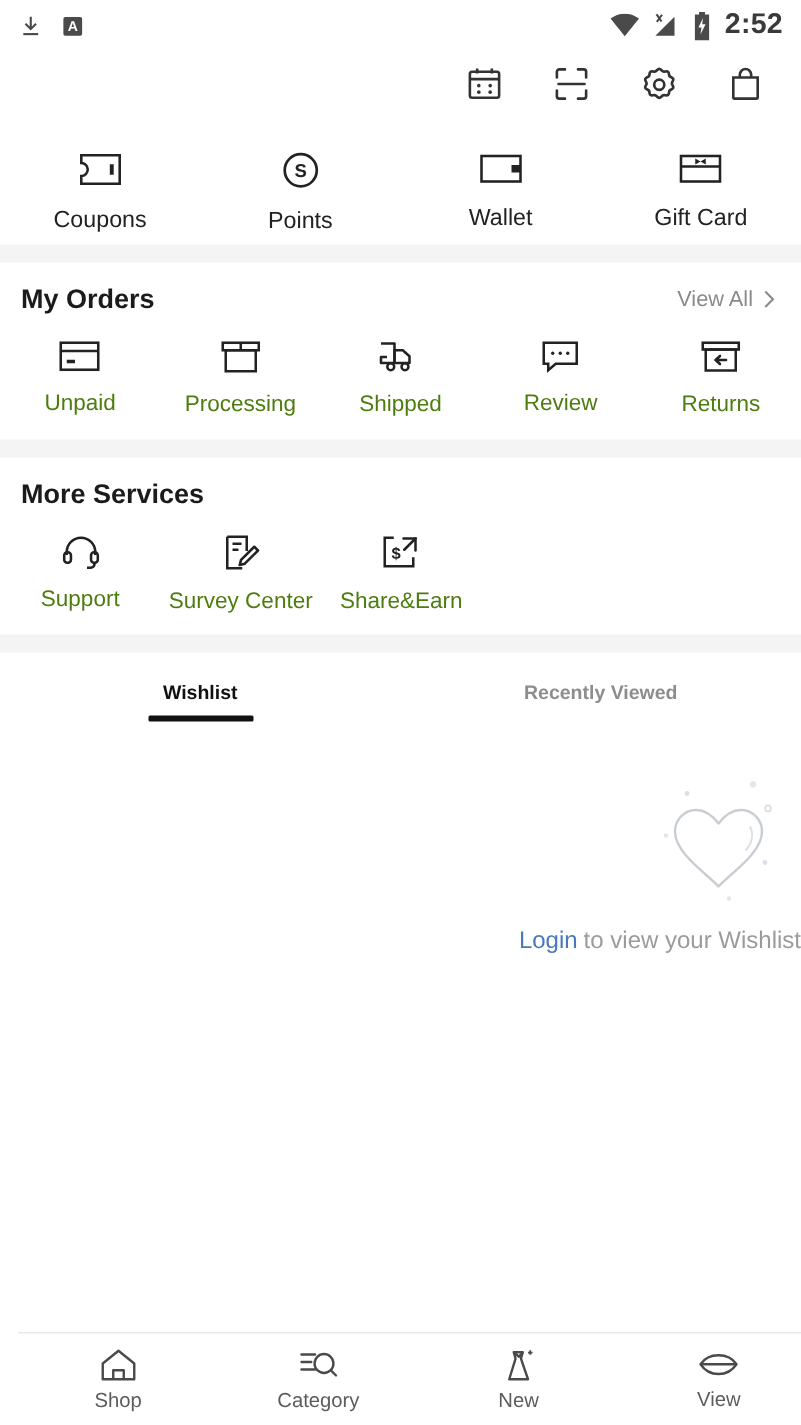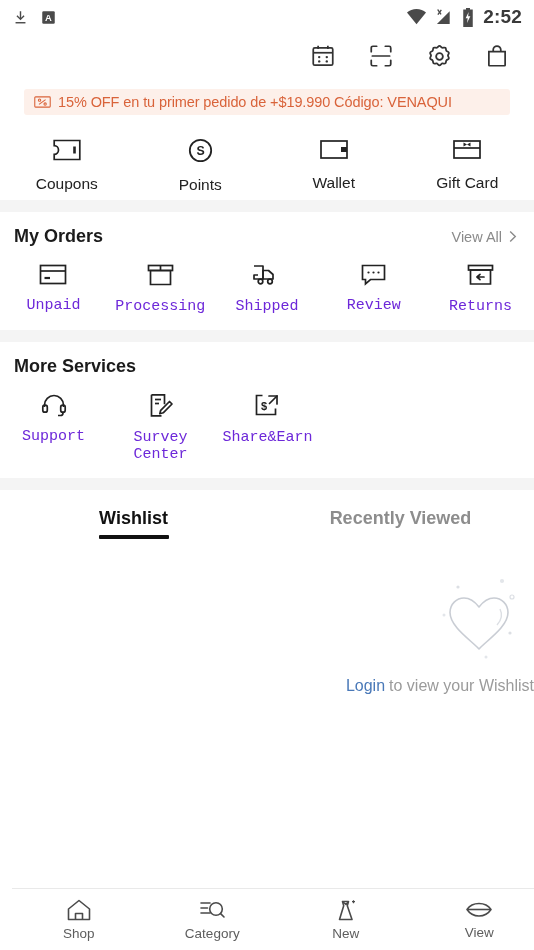--- a/index.html
+++ b/index.html
@@ -55,28 +55,28 @@
   .divider { height: 12px; background: #f4f4f4; }
 
   
   .section { padding: 14px 0 10px 0; }
   .sec-head { display: flex; align-items: center; padding: 0 16px 0 14px; }
   .sec-title { font-size: 18px; font-weight: 700; color: #1b1b1b; }
   .viewall { margin-left: auto; display: flex; align-items: center; gap: 5px; color: #8a8a8a; font-size: 14.5px; }
 
   .iconrow { display: flex; padding: 16px 0 4px 0; }
   .iconrow .cell { flex: 1; display: flex; flex-direction: column; align-items: center; gap: 11px; }
-  .iconrow .cell-label { font-size: 15px; color: #6d28d9; text-align: center; line-height: 1.18; font-family: Liberation Mono, monospace; }
+  .iconrow .cell-label { font-size: 15px; color: #4d7c0f; text-align: center; line-height: 1.18; }
 
   .iconrow.left .cell { flex: 0 0 107px; }
 
   
   .tabs { display: flex; padding: 18px 0 0 0; }
   .tab { flex: 1; text-align: center; position: relative; padding-bottom: 10px; }
-  .tab .tab-label { font-size: 18px; font-weight: 700; color: #8d8d8d; }
+  .tab .tab-label { font-size: 13px; font-weight: 700; color: #8d8d8d; }
   .tab.active .tab-label { color: #111; }
   .tab.active .tab-underline {
     position: absolute; left: 50%; transform: translateX(-50%);
     bottom: 0; width: 70px; height: 4px; background: #111; border-radius: 1px;
   }
 
   .empty { display: flex; flex-direction: column; align-items: flex-end; padding-top: 32px; }
   .empty-text { margin-top: 14px; font-size: 16px; color: #9b9b9b; }
   .empty-text .login { color: #4a79b8; margin-right: 4px; }
 
@@ -165,31 +165,20 @@
     </div>
     <div class="tb-btn">
       <svg width="26" height="26" viewBox="0 0 24 24" fill="none" stroke="#333" stroke-width="1.6">
         <path d="M4.5 8h15v12.5a.5.5 0 0 1-.5.5H5a.5.5 0 0 1-.5-.5z"></path>
         <path d="M8.5 8V6.3A3.5 3.5 0 0 1 12 2.8a3.5 3.5 0 0 1 3.5 3.5V8"></path>
       </svg>
     </div>
   </div>
 
 
-  <div class="promo">
-    <span>
-      <svg width="17" height="14" viewBox="0 0 22 16" fill="none" stroke="#d9633a" stroke-width="1.4">
-        <rect x="1" y="1.4" width="20" height="13.2" rx="1"></rect>
-        <line x1="6.5" y1="11" x2="15" y2="5"></line>
-        <circle cx="7.2" cy="5.6" r="1.5"></circle>
-        <circle cx="14.4" cy="10.6" r="1.5"></circle>
-      </svg>
-    </span>
-    <span class="promo-text">15% OFF en tu primer pedido de +$19.990 Código: VENAQUI</span>
-  </div>
 
   <div class="quickgrid">
     <div class="cell">
       <span>
         <svg width="30" height="26" viewBox="0 0 30 26" fill="none" stroke="#222" stroke-width="1.7">
           <path d="M2.2 3.5h25.6v19H2.2v-5.2a4.3 4.3 0 0 0 0-8.6z"></path>
           <line x1="22.5" y1="9.5" x2="22.5" y2="16.5" stroke-width="2.6"></line>
         </svg>
       </span>
       <span class="cell-label">Coupons</span>

